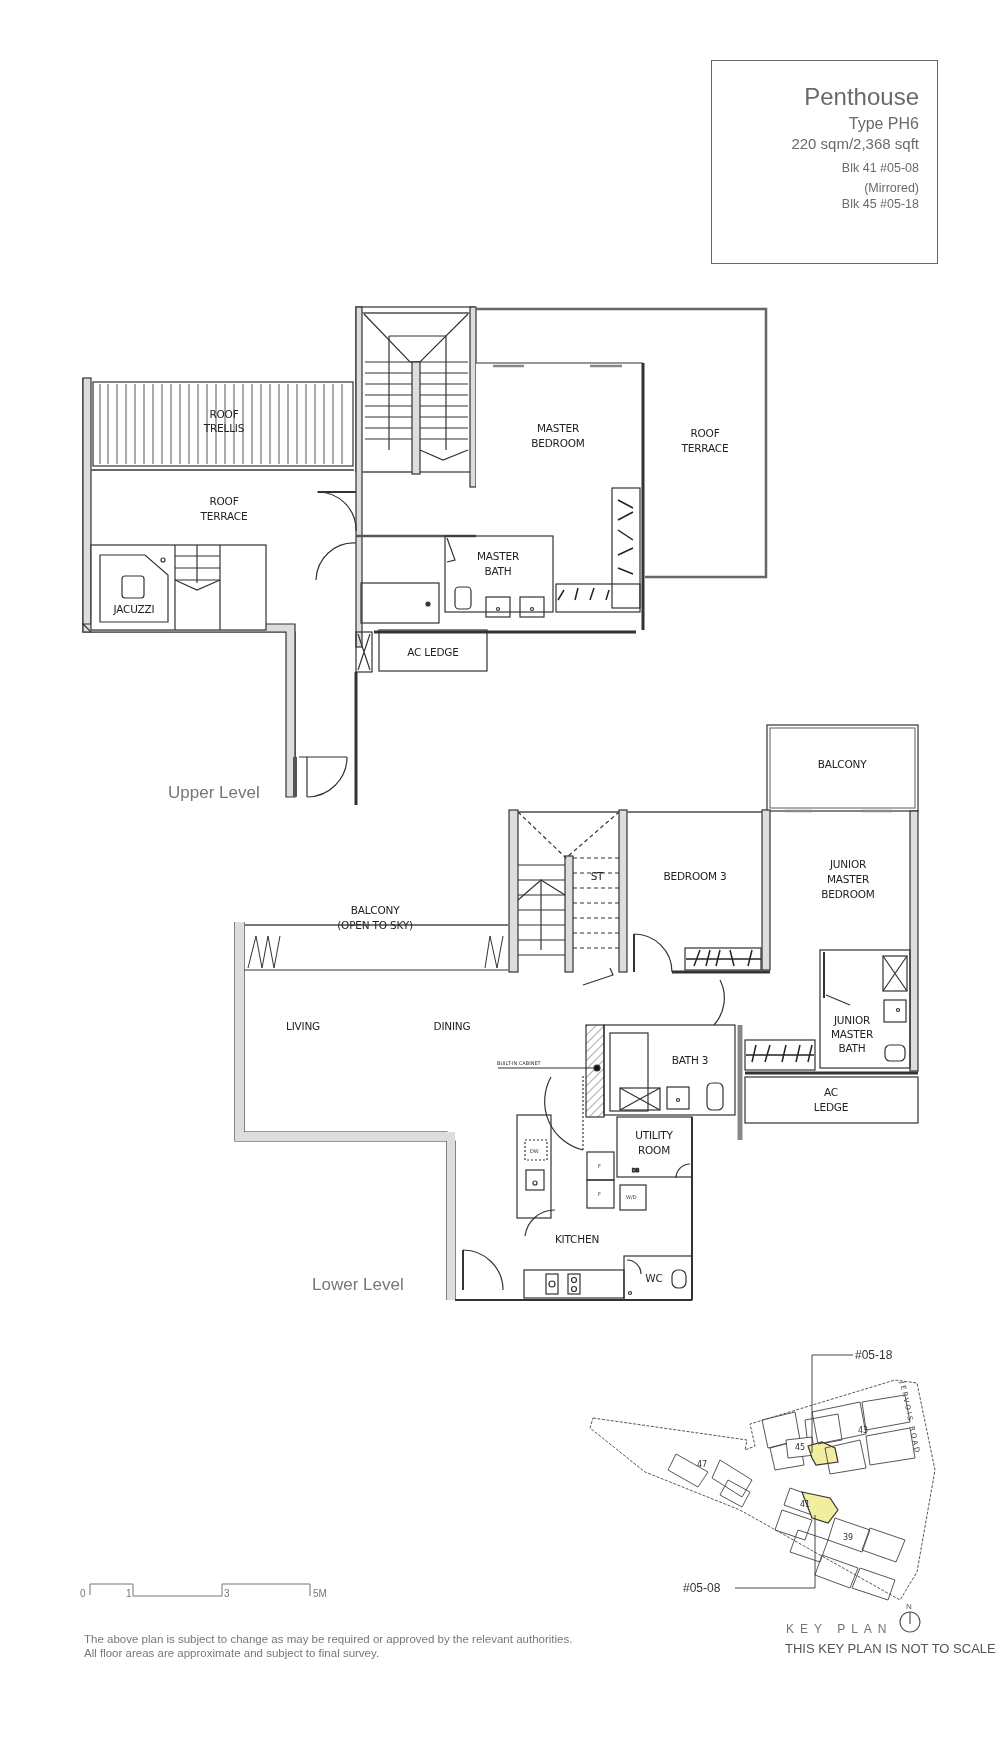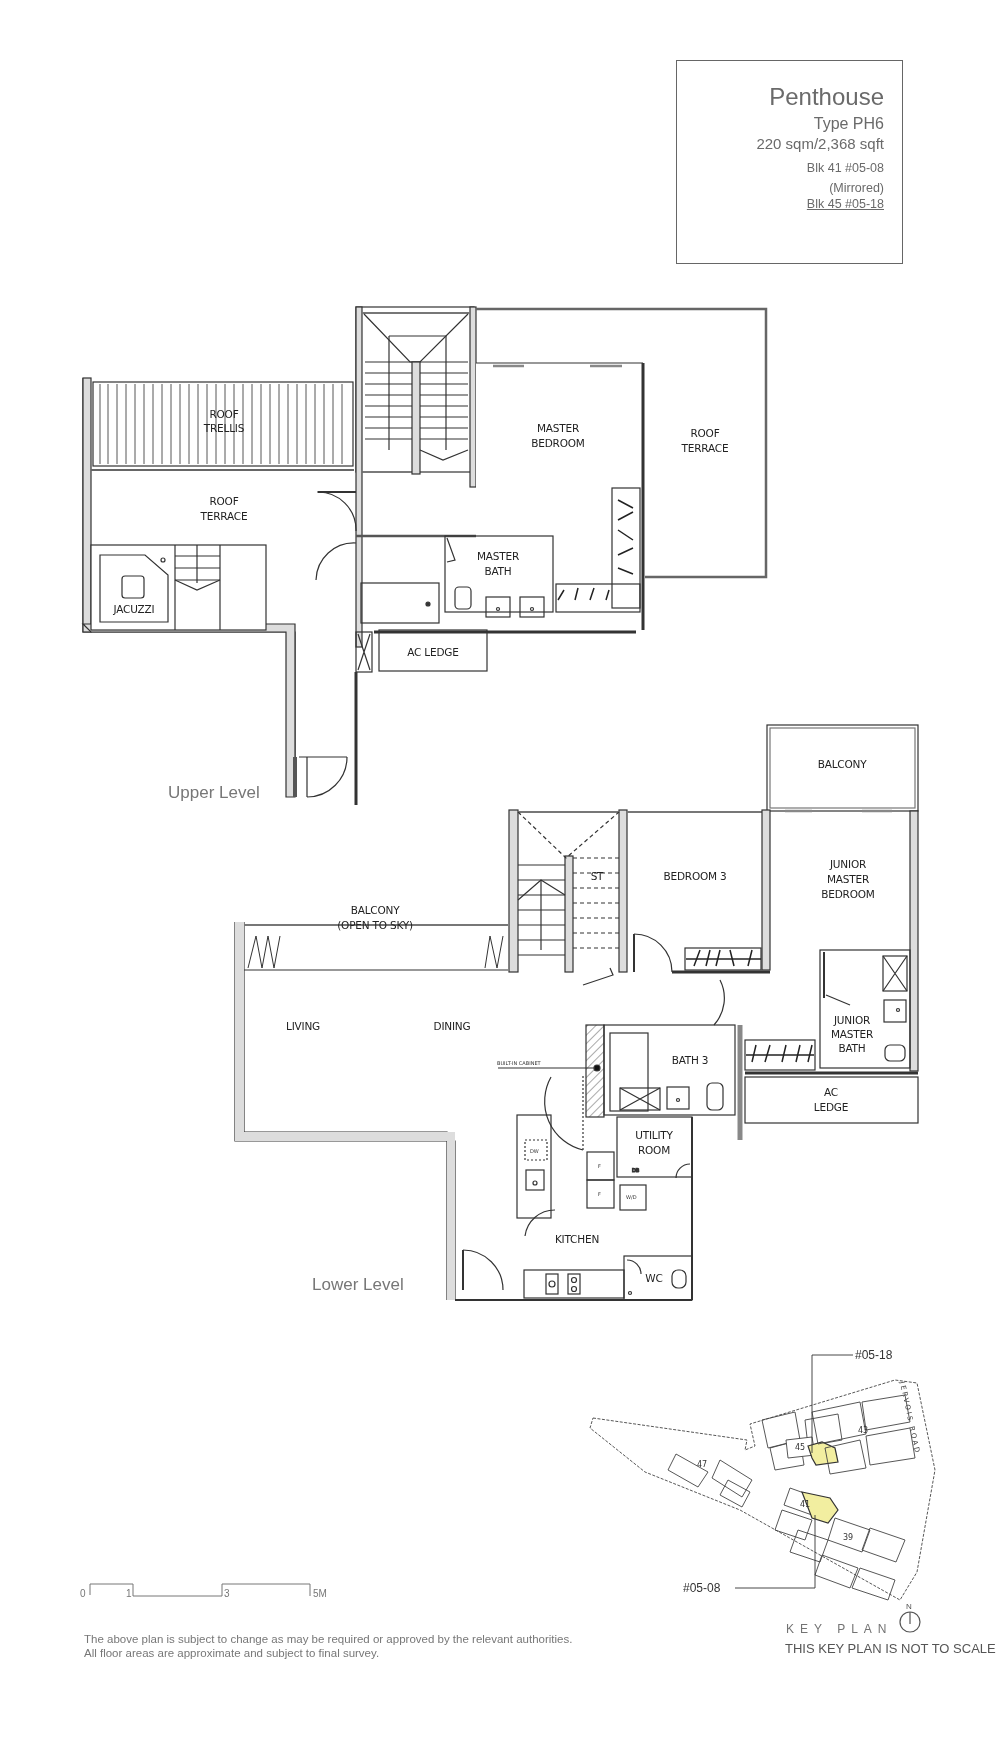--- a/index.html
+++ b/index.html
@@ -1,26 +1,26 @@
 <!DOCTYPE html>
 <html><head>
 <meta charset="utf-8">
 <style>
   html, body { margin: 0; padding: 0; background: #ffffff; }
   body { width: 1000px; height: 1739px; position: relative; overflow: hidden;
          font-family: "Liberation Sans", sans-serif; color: #555; }
   .abs { position: absolute; }
-  .title-box { left: 676px; top: 60px; width: 227px; height: 204px; border: 1.5px solid #666; box-sizing: border-box; }
+  .title-box { left: 711px; top: 60px; width: 227px; height: 204px; border: 1.5px solid #666; box-sizing: border-box; }
   .title-box .t { position: absolute; right: 18px; text-align: right; color: #6a6a6a; white-space: nowrap; }
   .t-main { top: 22px; font-size: 24px; }
   .t-type { top: 54px; font-size: 16px; }
   .t-area { top: 74px; font-size: 15px; }
   .t-blk1 { top: 100px; font-size: 12.5px; padding-left: 36px; }
   .t-mir { top: 120px; font-size: 12.5px; }
-  .t-blk2 { top: 136px; font-size: 12.5px; text-decoration: underline; }
+  .t-blk2 { top: 136px; font-size: 12.5px; }
   svg { position: absolute; left: 0; top: 0; }
   .room { font-family: "DejaVu Sans", sans-serif; font-size: 10.5px; fill: #222; text-anchor: middle; letter-spacing: -0.2px; }
   .room-sm { font-family: "DejaVu Sans", sans-serif; font-size: 5px; fill: #333; }
   .level { font-family: "Liberation Sans", sans-serif; font-size: 17px; fill: #777; }
   .note { left: 84px; top: 1632px; font-size: 11.5px; color: #777; line-height: 14px; }
   .keyplan-title { left: 786px; top: 1622px; font-size: 12px; letter-spacing: 6px; color: #737373; }
   .keyplan-sub { left: 785px; top: 1641px; font-size: 13px; color: #555; }
   .scale-lbl { font-size: 10px; fill: #777; font-family: "Liberation Sans", sans-serif; }
   .unit-lbl { font-family: "Liberation Sans", sans-serif; font-size: 12px; fill: #333; }
 </style>

